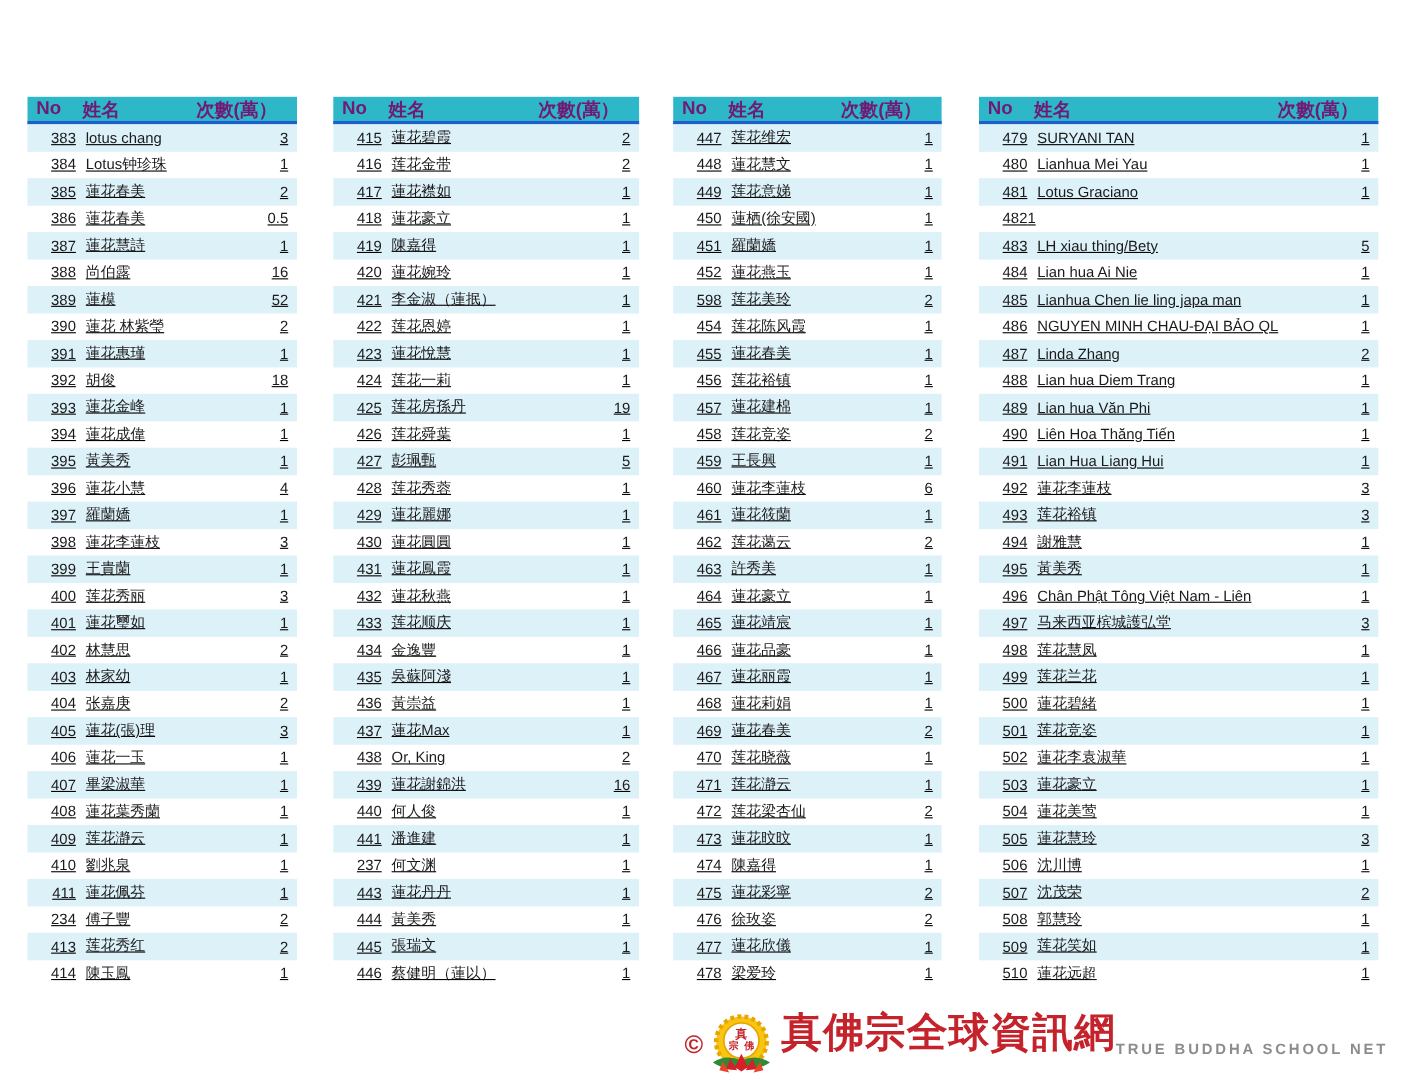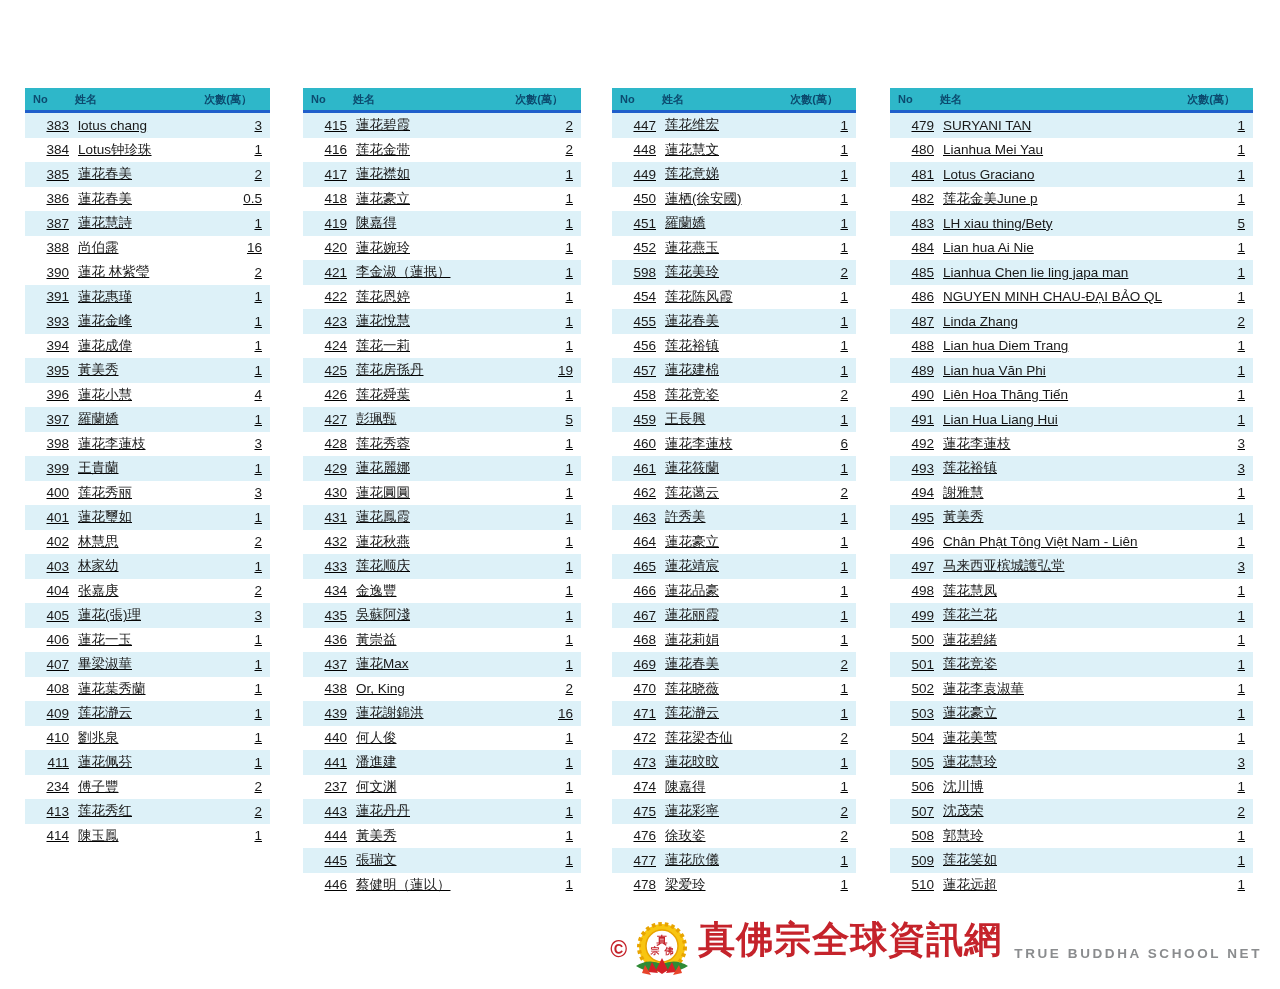--- a/index.html
+++ b/index.html
@@ -26,22 +26,22 @@
   .t1 { left: 303px; width: 278px; }
   .t2 { left: 612px; width: 244px; }
   .t3 { left: 890px; width: 363px; }
   .thead {
     display: flex;
     align-items: center;
     height: 25px;
     background: var(--header-bg, #2eb7c9);
     border-bottom: 3px solid var(--line-blue, #1f5fcb);
     font-weight: bold;
-    font-size: 11px;
-    color: #0c4a6e;
+    font-size: 17px;
+    color: #701a75;
     box-sizing: border-box;
   }
   .h-no {
     box-sizing: border-box;
     width: 46px;
     padding-left: 8px;
   }
   .h-name {
     flex: 1;
     padding-left: 4px;
@@ -108,21 +108,20 @@
     letter-spacing: 1px;
     white-space: nowrap;
   }
   .logo-en {
     color: var(--logo-gray, #8a8c8e);
     font-size: 13.5px;
     font-weight: bold;
     letter-spacing: 2.6px;
     margin-top: 1px;
     white-space: nowrap;
-    margin-left: 12px;
   }
 </style>
 </head>
 <body>
 
 <div class="page">
 
   <section class="roster-table t0">
     <header class="thead">
       <span class="h-no">No</span>
@@ -153,29 +152,39 @@
         <div class="row alt">
           <span class="c-no">387</span>
           <span class="c-name">蓮花慧詩</span>
           <span class="c-count">1</span>
         </div>
         <div class="row">
           <span class="c-no">388</span>
           <span class="c-name">尚伯露</span>
           <span class="c-count">16</span>
         </div>
+        <div class="row alt">
+          <span class="c-no">389</span>
+          <span class="c-name">蓮模</span>
+          <span class="c-count">52</span>
+        </div>
         <div class="row">
           <span class="c-no">390</span>
           <span class="c-name">蓮花 林紫瑩</span>
           <span class="c-count">2</span>
         </div>
         <div class="row alt">
           <span class="c-no">391</span>
           <span class="c-name">蓮花惠瑾</span>
           <span class="c-count">1</span>
+        </div>
+        <div class="row">
+          <span class="c-no">392</span>
+          <span class="c-name">胡俊</span>
+          <span class="c-count">18</span>
         </div>
         <div class="row alt">
           <span class="c-no">393</span>
           <span class="c-name">蓮花金峰</span>
           <span class="c-count">1</span>
         </div>
         <div class="row">
           <span class="c-no">394</span>
           <span class="c-name">蓮花成偉</span>
           <span class="c-count">1</span>
@@ -640,21 +649,20 @@
           <span class="c-name">Lianhua Mei Yau</span>
           <span class="c-count">1</span>
         </div>
         <div class="row alt">
           <span class="c-no">481</span>
           <span class="c-name">Lotus Graciano</span>
           <span class="c-count">1</span>
         </div>
         <div class="row">
           <span class="c-no">482</span>
-          <span class="c-name">莲花金美June p</span>
           <span class="c-count">1</span>
         </div>
         <div class="row alt">
           <span class="c-no">483</span>
           <span class="c-name">LH xiau thing/Bety</span>
           <span class="c-count">5</span>
         </div>
         <div class="row">
           <span class="c-no">484</span>
           <span class="c-name">Lian hua Ai Nie</span>

